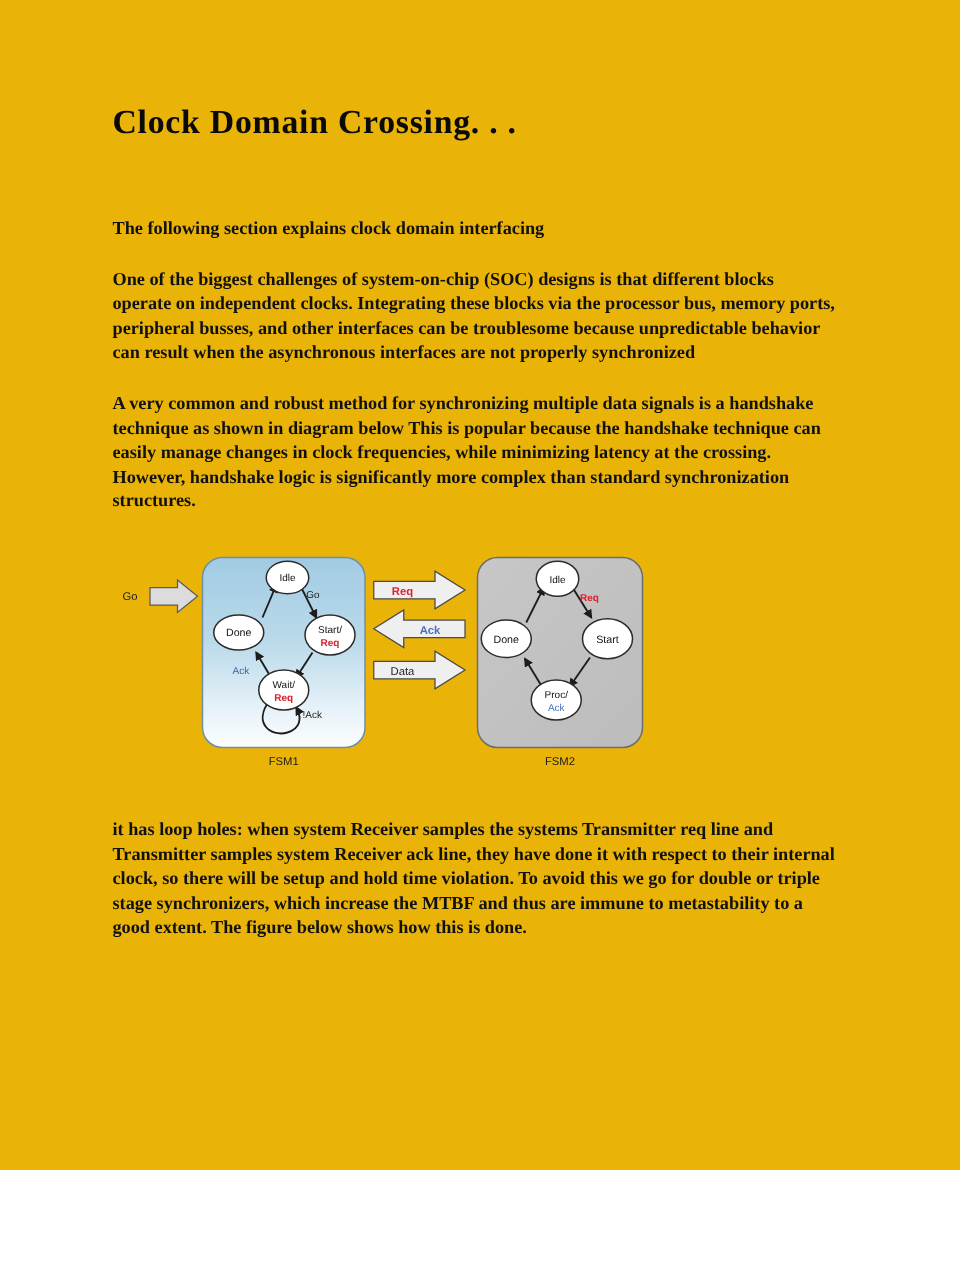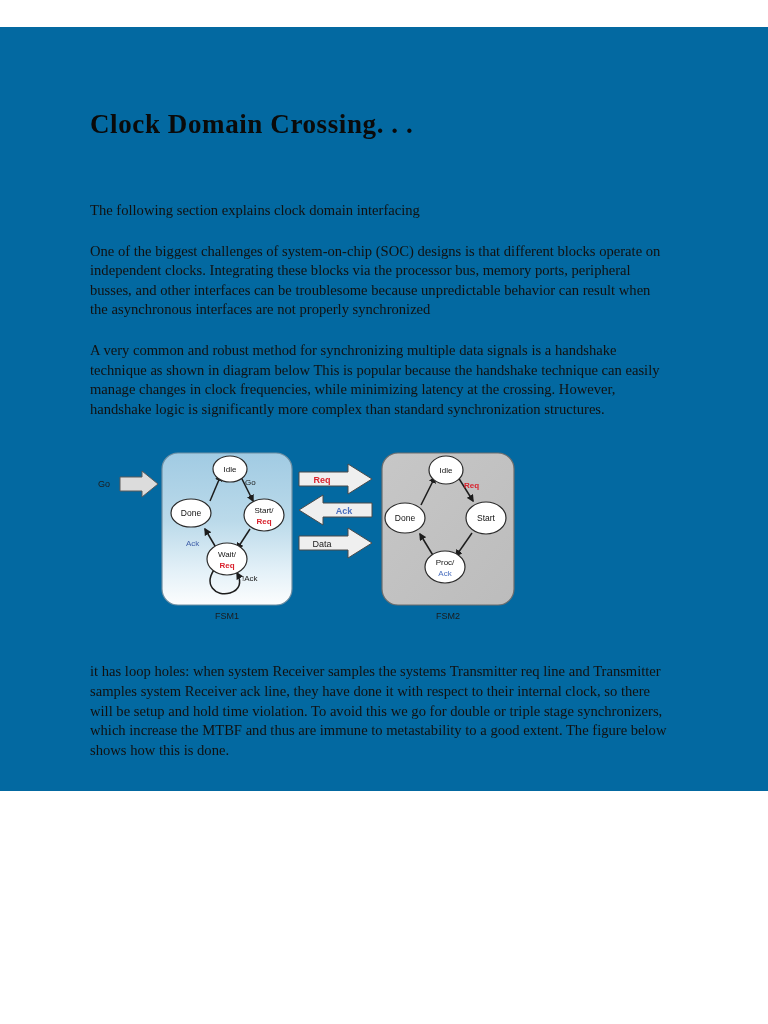--- a/index.html
+++ b/index.html
@@ -13,23 +13,22 @@
     position: relative;
     font-family: "Liberation Serif", "DejaVu Serif", serif;
     color: #000000;
     overflow: hidden;
   }
 
   .page {
     position: absolute;
     left: 0; top: 0;
     width: 768px;
-    height: 764px;
-    background: #0369a1;
-    margin-top: 27px;
+    height: 936px;
+    background: #eab308;
   }
 
   .content {
     position: absolute;
     left: 90px;
     top: 80px;
     width: 578px;
   }
 
   h1.doc-title {
@@ -43,20 +42,21 @@
     color: #0a0a0a;
   }
 
   p.para {
     font-size: 14.6px;
     line-height: 19.6px;
     margin: 0;
     padding: 0;
     text-align: left;
     color: #111111;
+    font-weight: bold;
   }
 
   .sp-1 { height: 60px; }
   .sp-2 { height: 21px; }
   .sp-3 { height: 21px; }
 
   
   .figure {
     position: relative;
     width: 578px;

